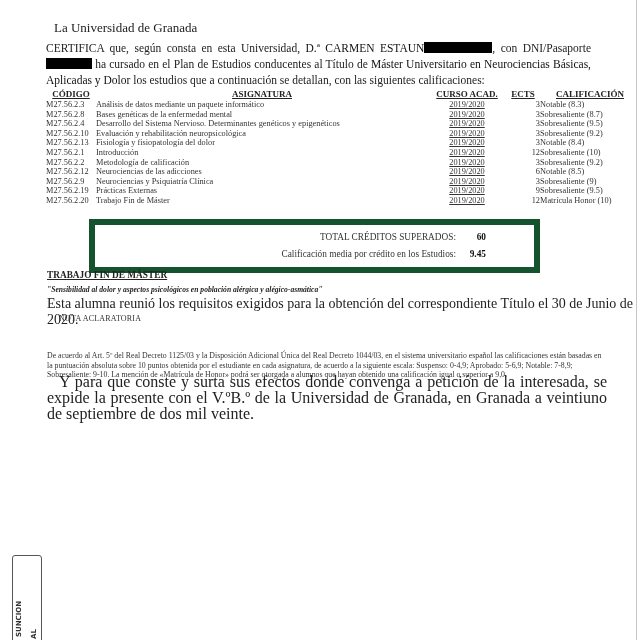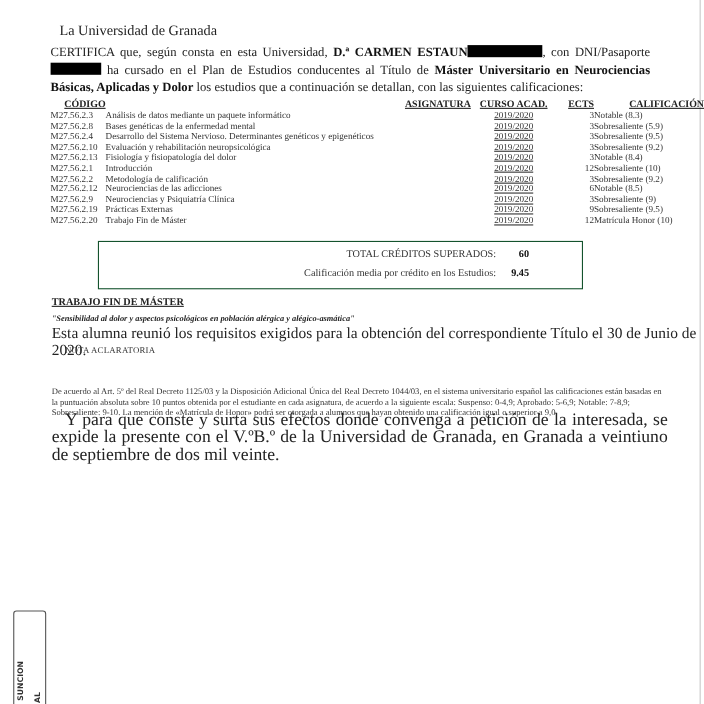--- a/index.html
+++ b/index.html
@@ -9,43 +9,43 @@
     font-family:"Liberation Serif","DejaVu Serif",serif;
   }
   .page { position:absolute; left:0; top:0; width:640px; height:640px; }
   .right-edge { position:absolute; left:636px; top:0; width:1px; height:640px; background:#c8c8c8; }
 
   .intro { position:absolute; left:54px; top:20px; font-size:13px; color:#222; }
   .certifica {
     position:absolute; left:46px; top:40px; width:545px;
     font-size:11.5px; line-height:16px; text-align:justify; color:#222;
   }
-  .certifica b { font-weight:bold; color:#111; }
+  .certifica b { font-weight:normal; color:#111; }
   .redact { display:inline-block; background:#000; height:11px; vertical-align:-1px; }
   .redact.name { width:68px; }
   .redact.dni { width:46px; }
 
   table.grades {
     position:absolute; left:46px; top:89px; border-collapse:collapse;
     font-size:8.3px; color:#333;
   }
   table.grades th {
     font-weight:bold; text-decoration:underline; font-size:9px; color:#222;
-    text-align:right; padding:0; height:11px; line-height:11px;
+    text-align:center; padding:0; height:11px; line-height:11px;
   }
   table.grades td { padding:0; height:9.6px; line-height:9.6px; white-space:nowrap;margin-left:28px; }
   .c-code { width:50px; }
   .c-subj { width:332px; }
   .c-year { width:78px; text-align:center !important;text-decoration:underline; }
   .c-ects { width:34px; text-align:right; }
   .c-grade { width:100px; }
 
   .totals-box {
     position:absolute; left:89px; top:219px; width:439px; height:42px;
-    border:1px solid #14532d;
+    border:6px solid #14532d;
     font-family:Liberation Serif, serif;
   }
   .totals-row { position:absolute; right:48px; font-size:9.3px; color:#333; white-space:nowrap; }
   .totals-row .val { display:inline-block; width:22px; text-align:right; font-weight:bold; color:#111; margin-left:8px;}
   .totals-row.r1 { top:7px; }
   .totals-row.r2 { top:24px; }
 
   .tfm-title { position:absolute; left:47px; top:270px; font-size:9.3px; font-weight:bold; text-decoration:underline; color:#222; }
   .tfm-quote { position:absolute; left:47px; top:285px; font-size:7.6px; font-weight:bold; font-style:italic; color:#222; }
   .alumna { position:absolute; left:47px; top:296px; font-size:14px; color:#222; }
@@ -98,21 +98,21 @@
         <td>Análisis de datos mediante un paquete informático</td>
         <td class="c-year">2019/2020</td>
         <td class="c-ects">3</td>
         <td>Notable (8.3)</td>
       </tr>
       <tr>
         <td>M27.56.2.8</td>
         <td>Bases genéticas de la enfermedad mental</td>
         <td class="c-year">2019/2020</td>
         <td class="c-ects">3</td>
-        <td>Sobresaliente (5.9)</td>
+        <td>Sobresaliente (8.7)</td>
       </tr>
       <tr>
         <td>M27.56.2.4</td>
         <td>Desarrollo del Sistema Nervioso. Determinantes genéticos y epigenéticos</td>
         <td class="c-year">2019/2020</td>
         <td class="c-ects">3</td>
         <td>Sobresaliente (9.5)</td>
       </tr>
       <tr>
         <td>M27.56.2.10</td>

